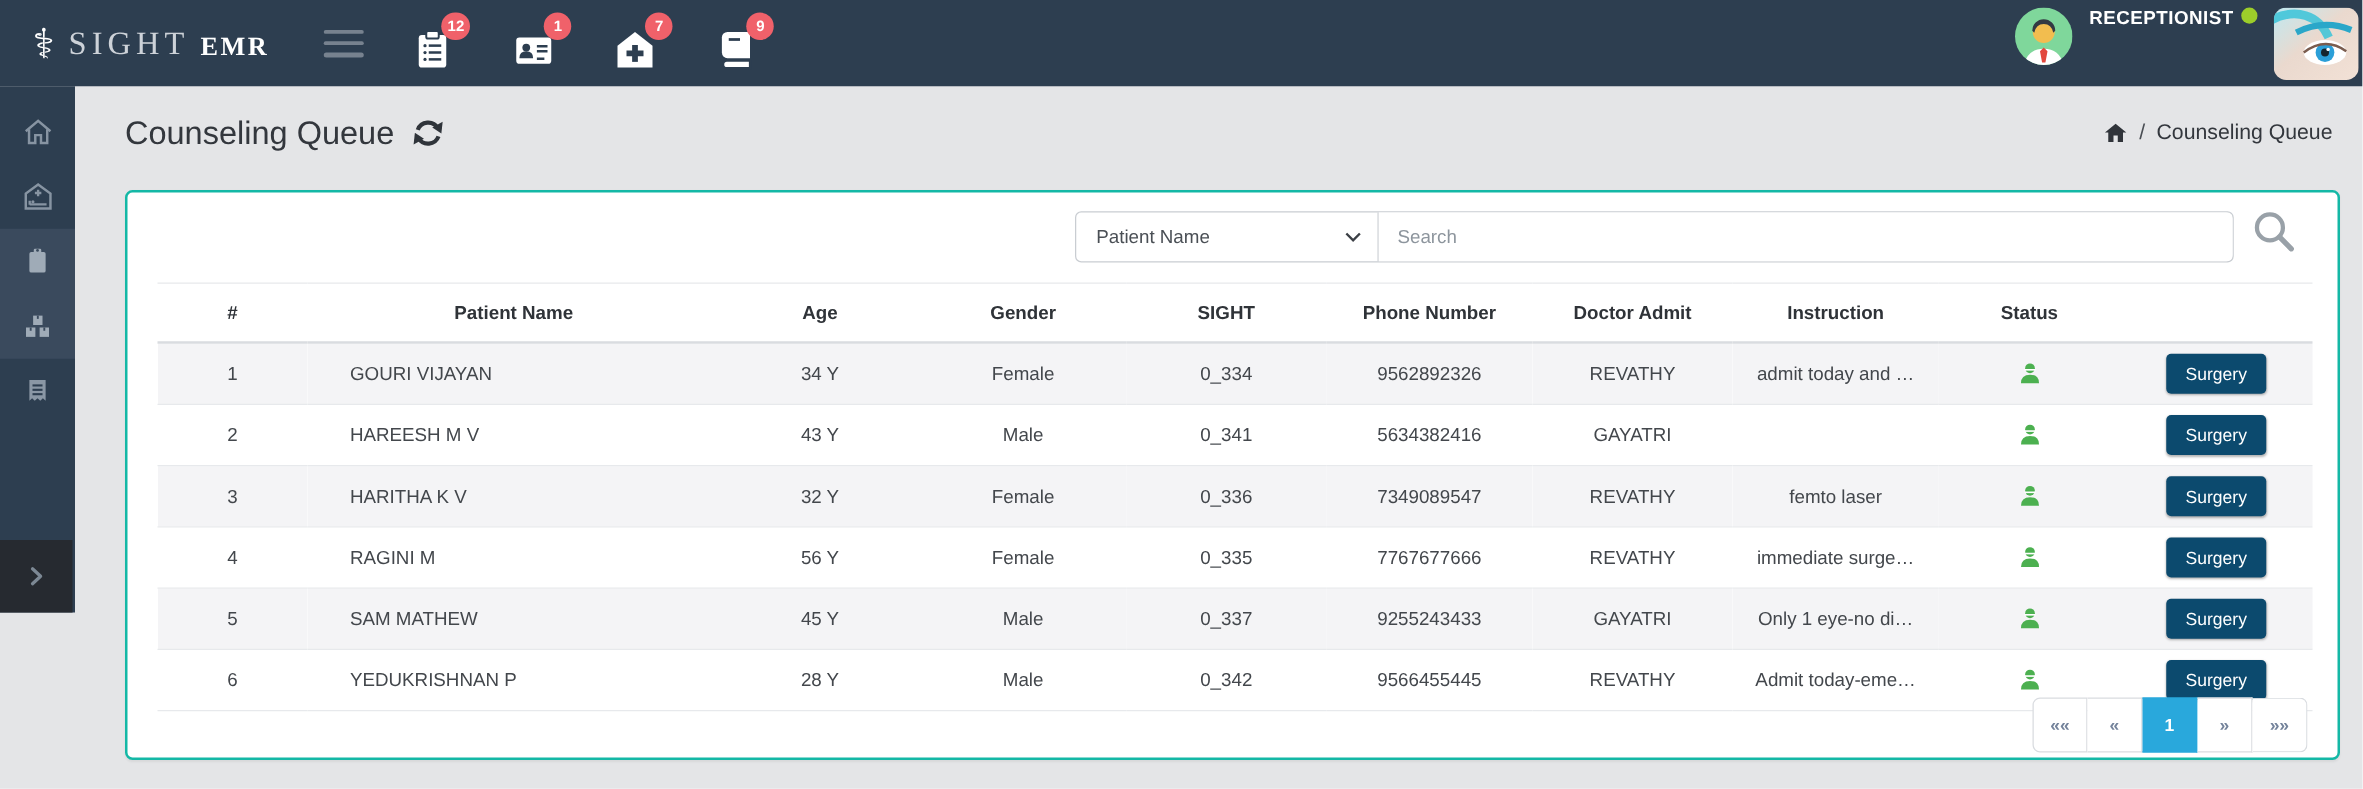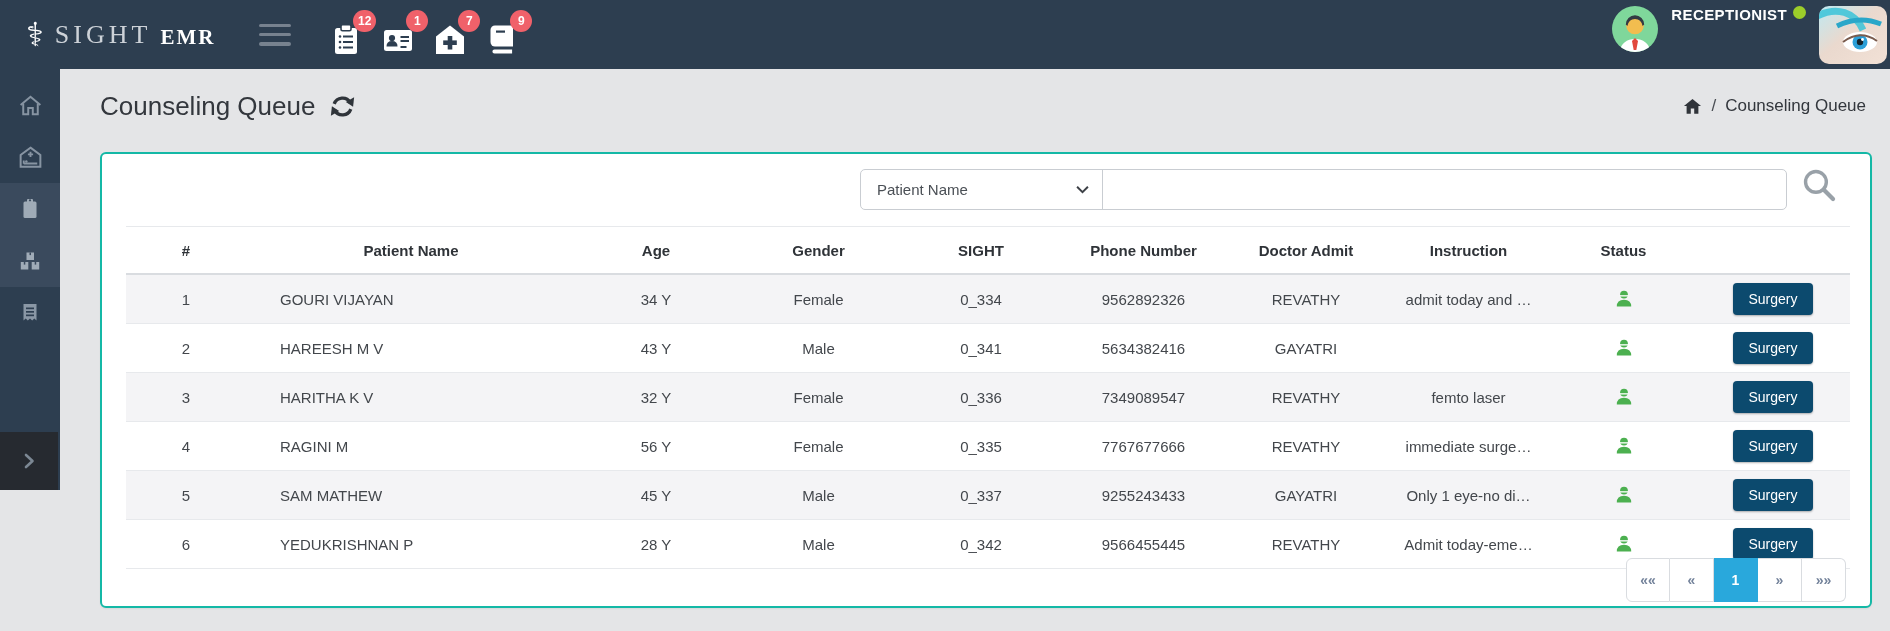--- a/index.html
+++ b/index.html
@@ -6,21 +6,21 @@
   body{width:1890px;height:631px;background:#e4e5e7;font-family:"Liberation Sans",sans-serif;position:relative;}
 
   
   .topbar{position:absolute;top:0;left:0;width:1890px;height:69px;background:#2d3e50;display:flex;align-items:center;z-index:5;}
   .brand{display:flex;align-items:center;margin-left:26px;cursor:pointer;}
   .caduceus{font-family:"DejaVu Sans",sans-serif;font-size:33px;color:#ffffff;margin-right:11px;line-height:1;}
   .brand-name{font-family:"Liberation Serif",serif;font-size:26px;color:#cdd2d8;letter-spacing:4px;}
   .brand-suffix{font-family:"Liberation Serif",serif;font-size:21px;font-weight:bold;color:#ffffff;letter-spacing:2px;margin-left:9px;padding-top:6px;}
   .hamburger{margin-left:44px;width:32px;height:22px;display:flex;flex-direction:column;justify-content:space-between;cursor:pointer;}
   .hamburger span{display:block;height:3.5px;background:#77828f;border-radius:2px;}
-  .top-icons{display:flex;margin-left:38px;gap:14px;}
+  .top-icons{display:flex;margin-left:38px;gap:43px;}
   .top-icon{position:relative;width:38px;height:46px;cursor:pointer;}
   .top-icon svg{position:absolute;left:0;bottom:1px;width:34px;height:34px;}
   .badge{position:absolute;top:-2px;right:-9px;min-width:22px;height:22px;border-radius:11px;background:#f0616a;color:#fff;font-size:12px;font-weight:bold;display:flex;align-items:center;justify-content:center;padding:0 5px;box-sizing:border-box;}
   .user-area{margin-left:auto;display:flex;align-items:flex-start;}
   .avatar-circle{width:46px;height:46px;margin-right:13px;cursor:pointer;}
   .role{color:#ffffff;font-weight:bold;font-size:15px;letter-spacing:.4px;}
   .online-dot{width:13px;height:13px;border-radius:50%;background:#9ccd2a;margin-left:6px;margin-right:13px;}
   .eye-thumb{width:68px;height:58px;border-radius:10px;overflow:hidden;margin-right:3px;flex:none;}
 
   
@@ -238,20 +238,21 @@
   </div>
 
   <section class="card">
     <div class="search-wrap">
       <div class="filter-select">
         <span>Patient Name</span>
         <svg class="chev" viewBox="0 0 12 8" width="13" height="9">
           <polyline points="1,1.5 6,6.5 11,1.5" fill="none" stroke="#3c4046" stroke-width="1.8"></polyline>
         </svg>
       </div>
+      <input class="search-input" type="text" placeholder="Search" style="">
     </div>
     <span class="magnifier">
       <svg viewBox="0 0 26 26" width="37" height="37">
         <circle cx="10.5" cy="10.5" r="7.3" fill="none" stroke="#99a1a8" stroke-width="2.4"></circle>
         <line x1="16" y1="16" x2="22.5" y2="22.5" stroke="#99a1a8" stroke-width="3" stroke-linecap="round"></line>
       </svg>
     </span>
 
     <div class="table-area">
       <table>

